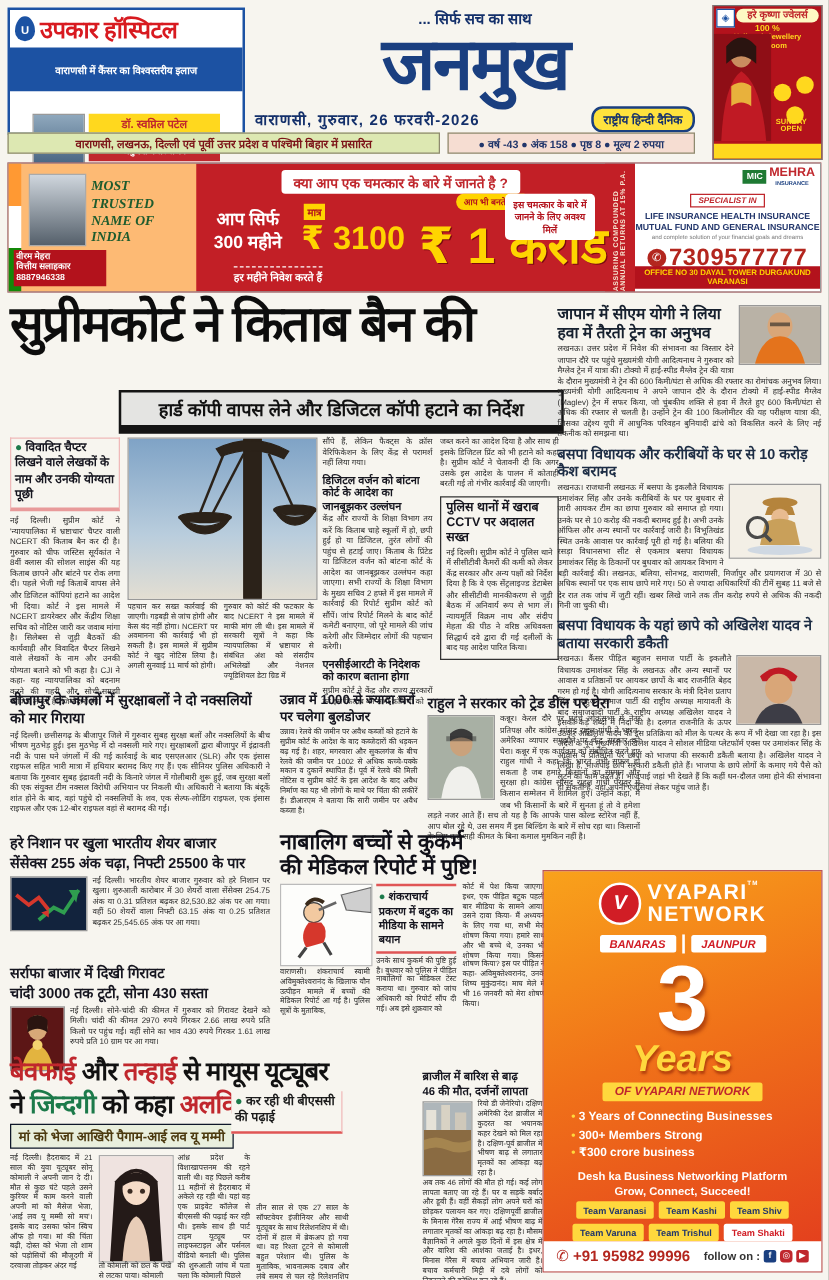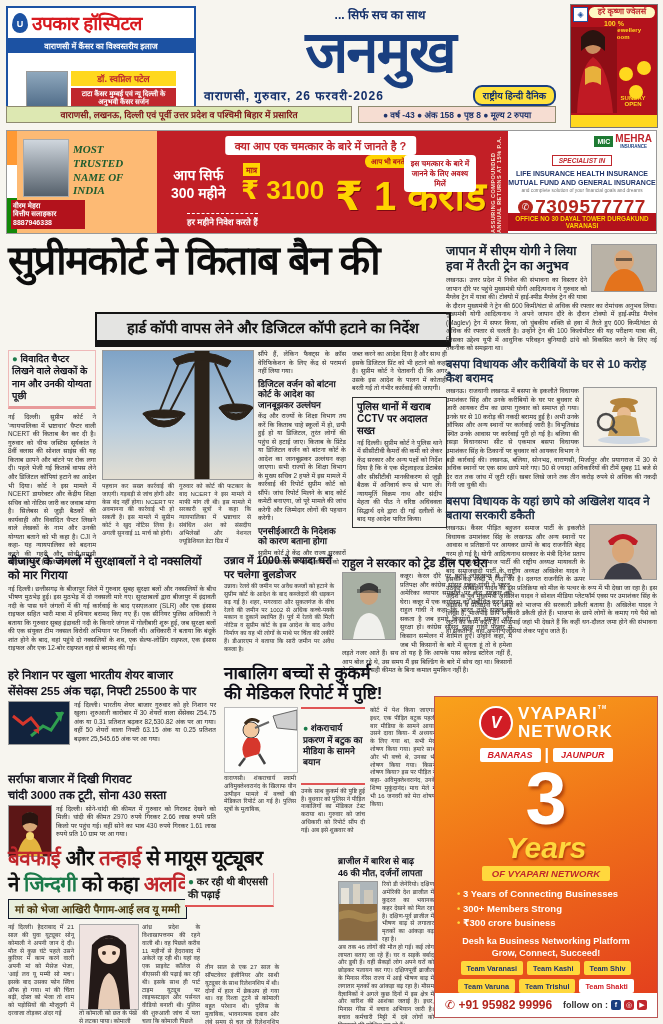--- a/index.html
+++ b/index.html
@@ -8,21 +8,21 @@
   .abs{position:absolute;}
   .bt{font-size:6.4px;line-height:1.33;text-align:justify;color:#2b2b2b;}
   .bt-sm{font-size:6px;line-height:1.3;text-align:justify;color:#2b2b2b;}
   .red{color:#c0272d;}
   .green{color:#1c7a4a;}
   
   .hosp{left:6px;top:6px;width:190px;height:102px;border:2px solid #1c52a3;background:#fff;box-sizing:border-box;font-size:0;}
   .hosp-top{display:flex;align-items:center;gap:4px;padding:2px 4px;}
   .drop{width:16px;height:20px;background:#1c52a3;border-radius:50% 50% 50% 50%/60% 60% 40% 40%;color:#fff;font-size:9px;font-weight:bold;text-align:center;line-height:22px;}
   .hosp-title{font-size:19px;font-weight:800;color:#d81a20;letter-spacing:-0.5px;}
-  .hosp-blue{background:#1c52a3;color:#fff;font-size:8px;font-weight:700;text-align:center;padding:2px 0;}
+  .hosp-blue{background:#1c52a3;color:#fff;font-size:8px;font-weight:700;text-align:center;padding:12px 0;}
   .hosp-mid{display:flex;gap:3px;padding:18px;border-radius:18px;}
   .doc-photo{width:40px;height:46px;background:linear-gradient(#8fa8bd,#3d5a78);border:1px solid #999;}
   .hosp-stack{flex:1;display:flex;flex-direction:column;gap:2px;}
   .hosp-yellow{background:#ffd81e;color:#c0272d;font-weight:800;font-size:9px;padding:1px 2px;text-align:center;}
   .hosp-redbox{background:#c0272d;color:#fff;font-weight:700;font-size:7px;padding:2px;text-align:center;line-height:1.2;}
   .hosp-redbar{background:#b11226;color:#fff;font-size:6.5px;font-weight:700;text-align:center;padding:1px 0;}
   .hosp-addr{font-size:7px;font-weight:700;color:#1a3f80;text-align:center;padding:1px 0;}
   .mast{left:200px;top:6px;width:360px;text-align:center;}
   .tagline{font-size:12px;font-weight:800;color:#14306b;}
   .paper-title{font-size:58px;font-weight:800;color:#1a3f80;line-height:1.0;letter-spacing:-2px;}
@@ -99,21 +99,21 @@
   .unnao-h{font-size:10.5px;font-weight:800;line-height:1.3;color:#15151f;margin-bottom:2px;}
   .rahul{left:342px;top:556px;width:170px;}
   .market{left:8px;top:668px;width:208px;}
   .bullion{left:8px;top:772px;width:208px;}
   .medical{left:224px;top:664px;width:212px;}
   .med-h{font-size:17px;font-weight:800;color:#101018;line-height:1.18;}
   .med-row{display:flex;gap:5px;margin-top:3px;}
   .med-ca{width:72px;flex:none;}
   .med-cb{width:64px;flex:none;}
   .med-cc{width:66px;flex:none;}
-  .med-bullet{border-top:2px solid #e05555;border-bottom:2px solid #e05555;padding:14px 2px;font-size:8.8px;font-weight:800;line-height:1.3;color:#15151f;margin-bottom:3px;}
+  .med-bullet{border-top:2px solid #e05555;border-bottom:2px solid #e05555;padding:3px 2px;font-size:8.8px;font-weight:800;line-height:1.3;color:#15151f;margin-bottom:3px;}
   
   .yt{left:8px;top:845px;width:324px;}
   .yt-h{font-size:20.5px;font-weight:800;line-height:1.25;letter-spacing:-0.5px;color:#111;}
   .yt-sub{display:inline-block;background:#e9efdd;border:1px solid #0f172a;color:#4c3a10;font-size:10.5px;font-weight:800;padding:2px 6px;margin:3px 0;}
   .yt-bullet{position:absolute;right:58px;top:28px;width:82px;border-bottom:2px solid #e05555;border-right:1px solid #f0baba;padding:2px 3px 4px 3px;font-size:10px;font-weight:800;line-height:1.3;background:#f7f5ef;}
   .yt-body{display:flex;gap:5px;margin-top:2px;}
   .yt-c{width:66px;}
   .yt-imgcol{width:58px;flex:none;}
   .girl{width:58px;height:84px;border:1px solid #aaa;display:block;}
   .yt-c3{width:58px;}

